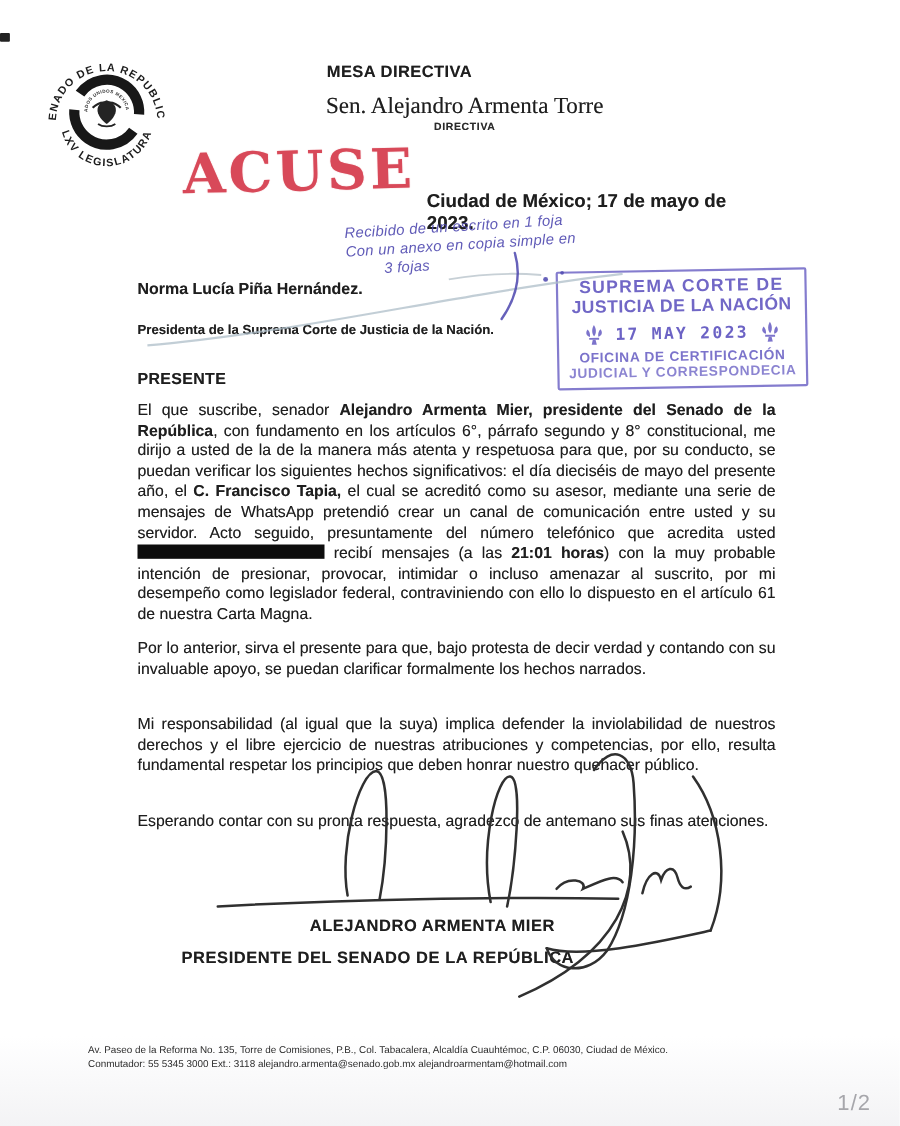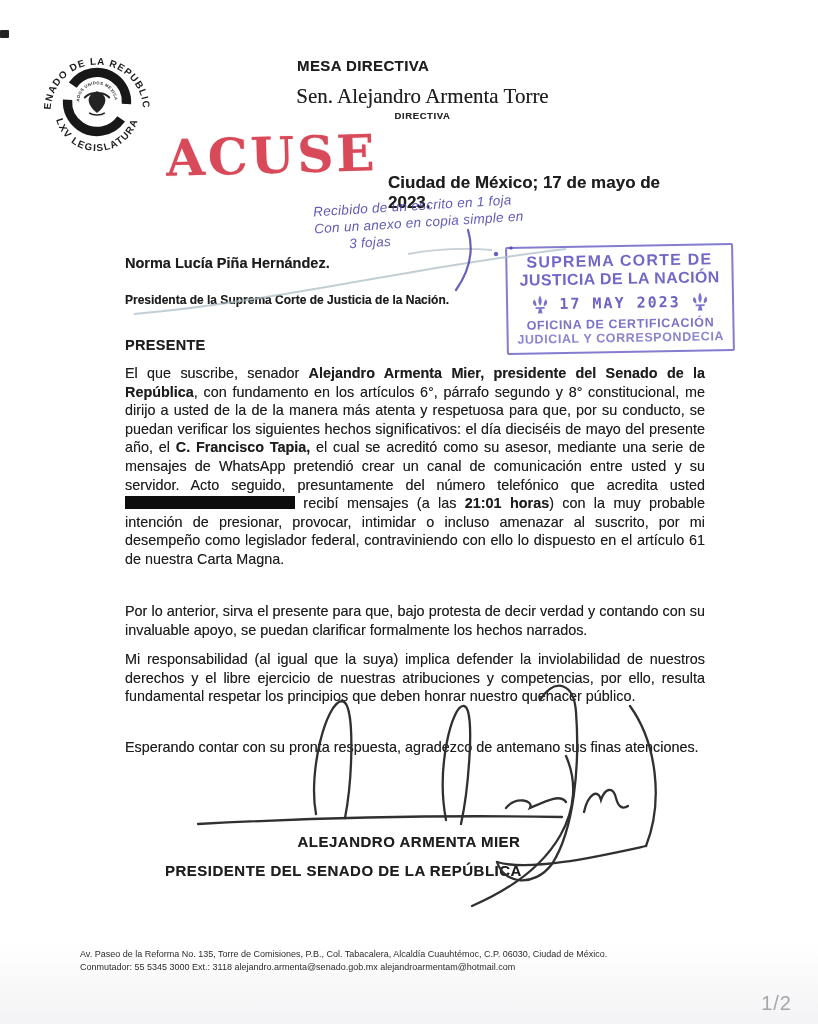--- a/index.html
+++ b/index.html
@@ -32,24 +32,24 @@
   .court-stamp .l2{font-size:16px;font-weight:700;letter-spacing:.4px;opacity:.92;}
   .court-stamp .daterow{display:flex;align-items:center;gap:10px;margin:4px 0 3px 0;}
   .court-stamp .date{font-family:"DejaVu Sans Mono",monospace;font-size:15px;font-weight:700;letter-spacing:2px;opacity:.95;}
   .court-stamp .l4{font-size:12.5px;font-weight:700;letter-spacing:.6px;opacity:.85;}
   .court-stamp .l5{font-size:12.5px;font-weight:700;letter-spacing:.6px;opacity:.75;}
   
   .recipient-name{left:125px;top:255px;font-size:14.5px;font-weight:700;text-align:center;}
   .recipient-title{left:125px;top:293px;font-size:12px;font-weight:700;}
   .salutation{left:125px;top:337px;font-size:14.5px;font-weight:700;letter-spacing:.3px;}
   .para{left:125px;width:580px;font-size:14.4px;line-height:18.6px;text-align:justify;}
-  .p1{top:364px;} .p2{top:602px;} .p3{top:650px;} .p4{top:738px;}
+  .p1{top:364px;} .p2{top:581px;} .p3{top:650px;} .p4{top:738px;}
   .redaction{display:inline-block;width:170px;height:13px;background:#0d0d0d;vertical-align:-1px;}
   
-  .sig-name{left:234px;top:833px;width:350px;text-align:center;font-size:15px;font-weight:700;letter-spacing:.5px;}
+  .sig-name{left:218px;top:833px;width:350px;text-align:center;font-size:15px;font-weight:700;letter-spacing:.5px;}
   .sig-title{left:165px;top:862px;width:450px;text-align:left;font-size:15px;font-weight:700;letter-spacing:.5px;}
   
   .footer{left:80px;top:948px;width:690px;text-align:left;font-size:9px;line-height:12.5px;color:#2c2c2c;}
   .page-num{right:26px;top:992px;font-size:20px;color:var(--page-num-gray);letter-spacing:1px;}
   .speck{left:0;top:30px;width:9px;height:8px;background:#222;border-radius:1px;}
   .ink-overlay{left:0;top:0;pointer-events:none;}
   .seal-box{left:38px;top:40px;width:118px;height:118px;}
 </style>
 </head>
 <body>

